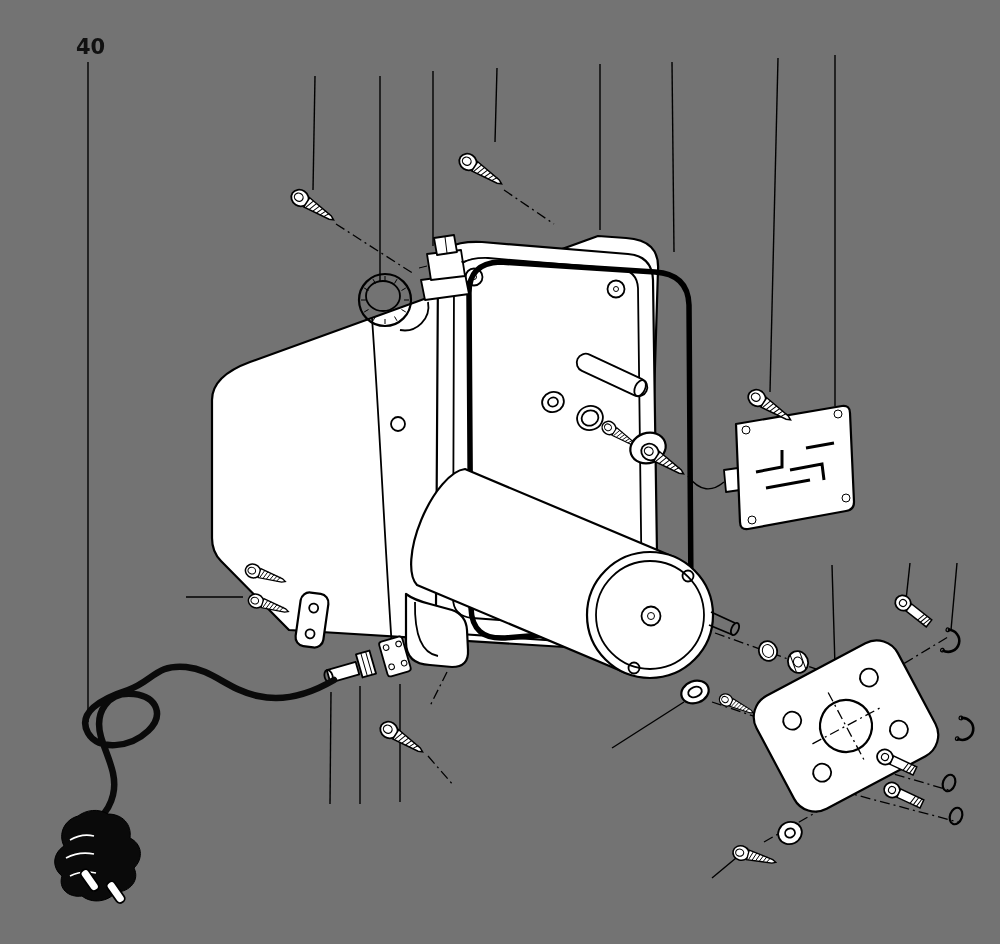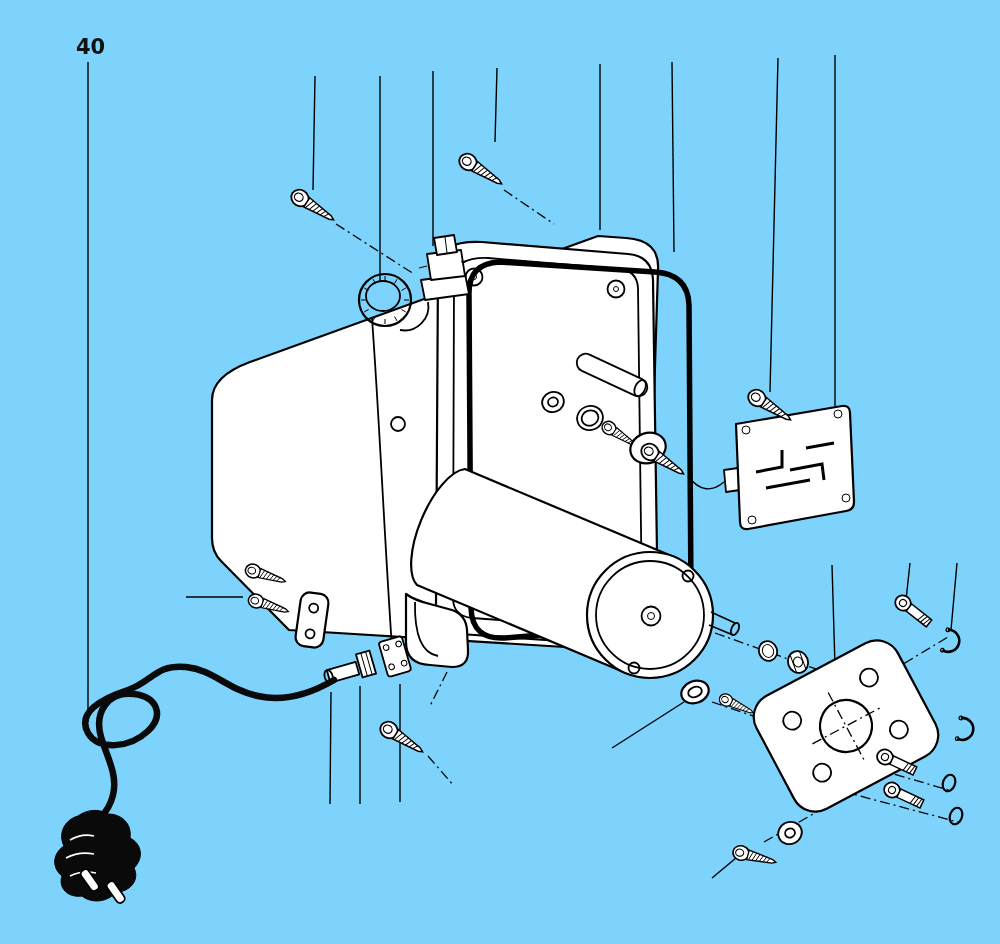--- a/index.html
+++ b/index.html
@@ -1,16 +1,16 @@
 <!DOCTYPE html>
 <html><head>
 <meta charset="utf-8">
 <style>
   html,body{margin:0;padding:0;background:#fff;}
-  #stage{position:relative;width:1000px;height:944px;background:#7dd3fc;overflow:hidden;
+  #stage{position:relative;width:1000px;height:944px;background:#737373;overflow:hidden;
          font-family:"DejaVu Sans","Liberation Sans",sans-serif;}
   svg{position:absolute;left:0;top:0;}
   
   .ol   {stroke:#000;stroke-width:2.2;fill:#fff;stroke-linejoin:round;}
   .oln  {stroke:#000;stroke-width:2.2;fill:none;stroke-linejoin:round;}
   .md   {stroke:#000;stroke-width:1.8;fill:#fff;stroke-linejoin:round;}
   .mdn  {stroke:#000;stroke-width:1.8;fill:none;}
   .thin {stroke:#000;stroke-width:1.4;fill:none;}
   .hair {stroke:#000;stroke-width:1;fill:none;}
   .dash {stroke:#000;stroke-width:1.3;fill:none;stroke-dasharray:10 4 2 4;}

